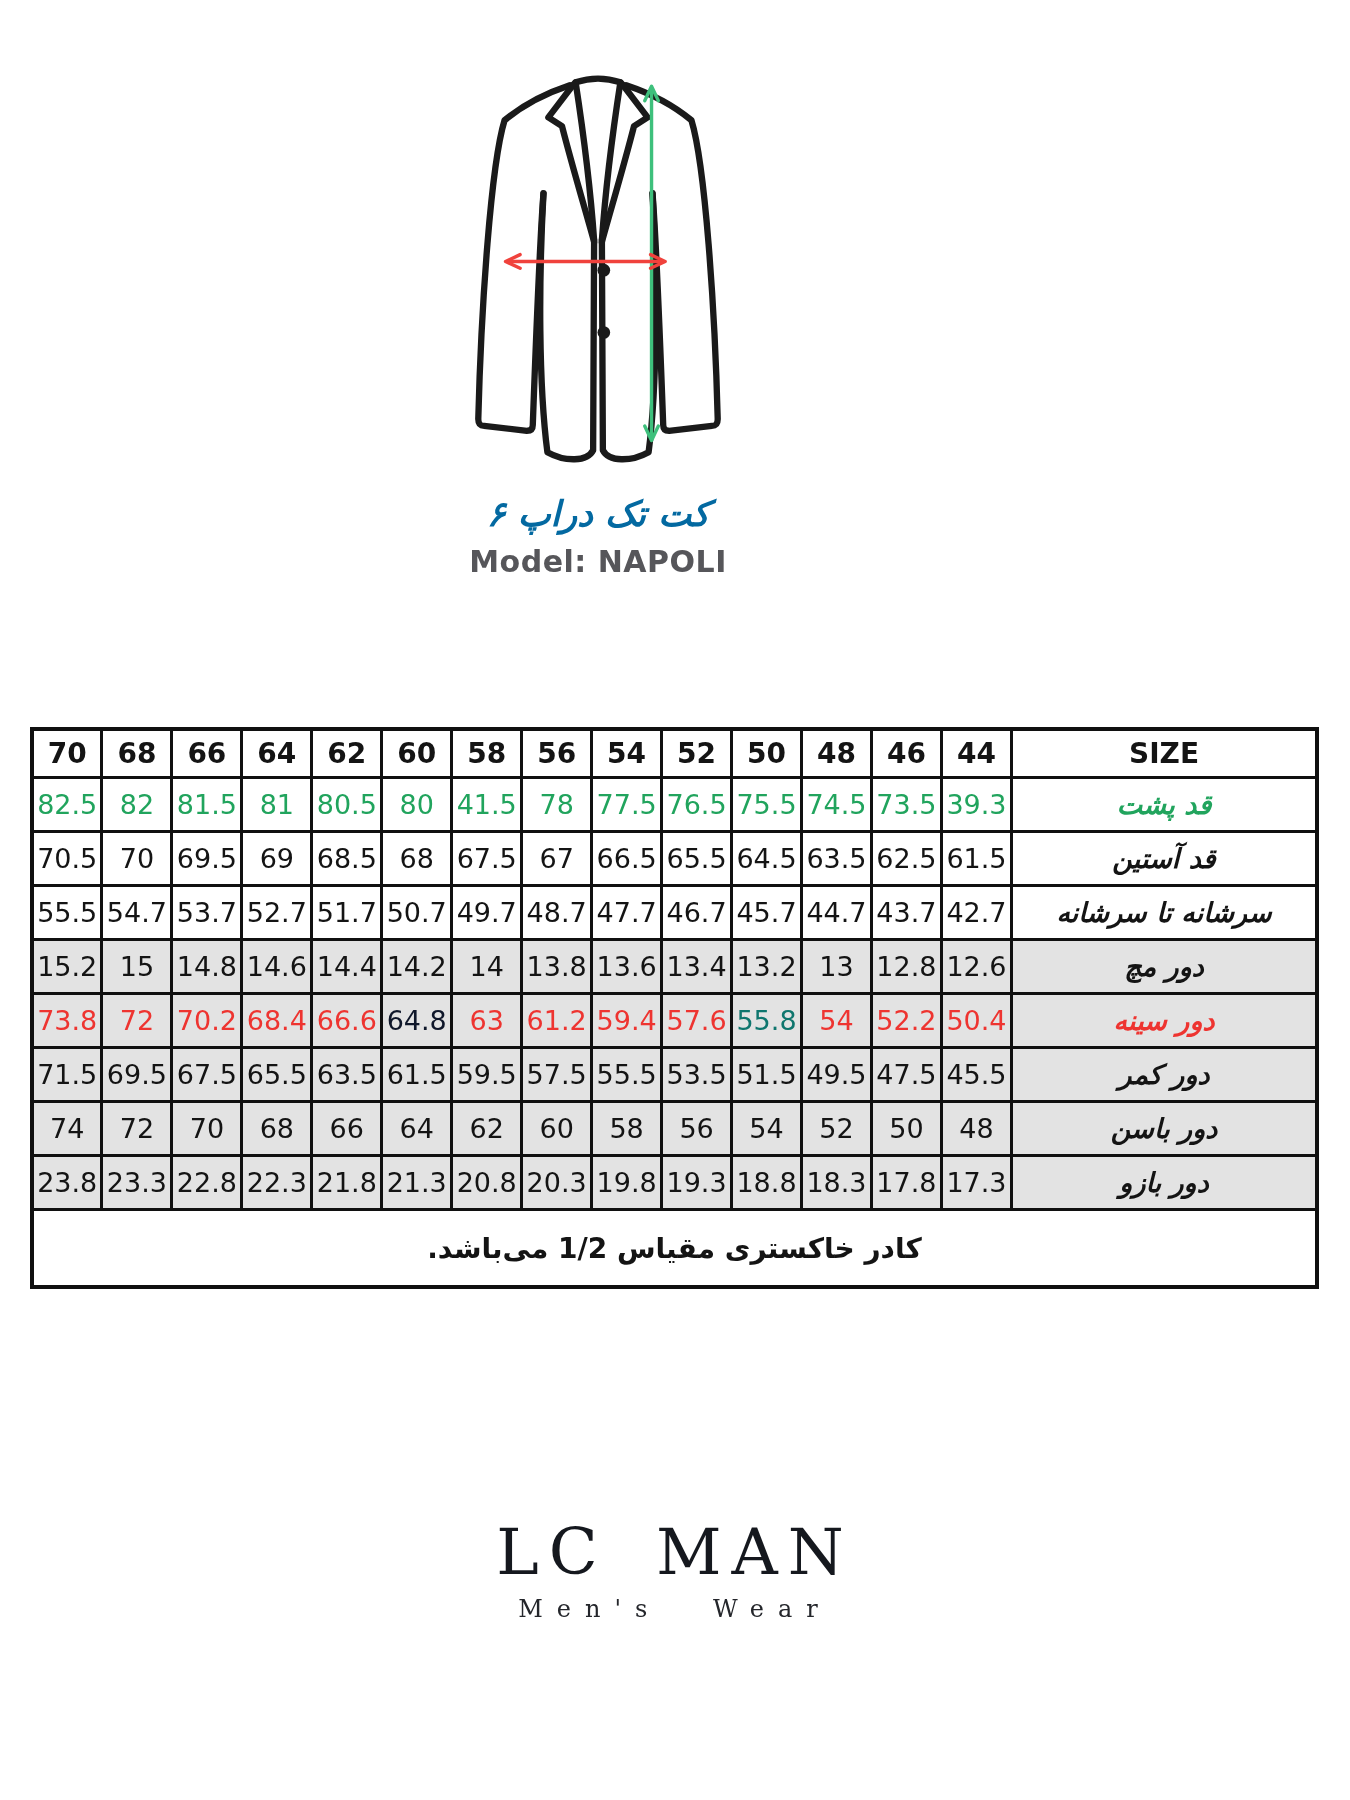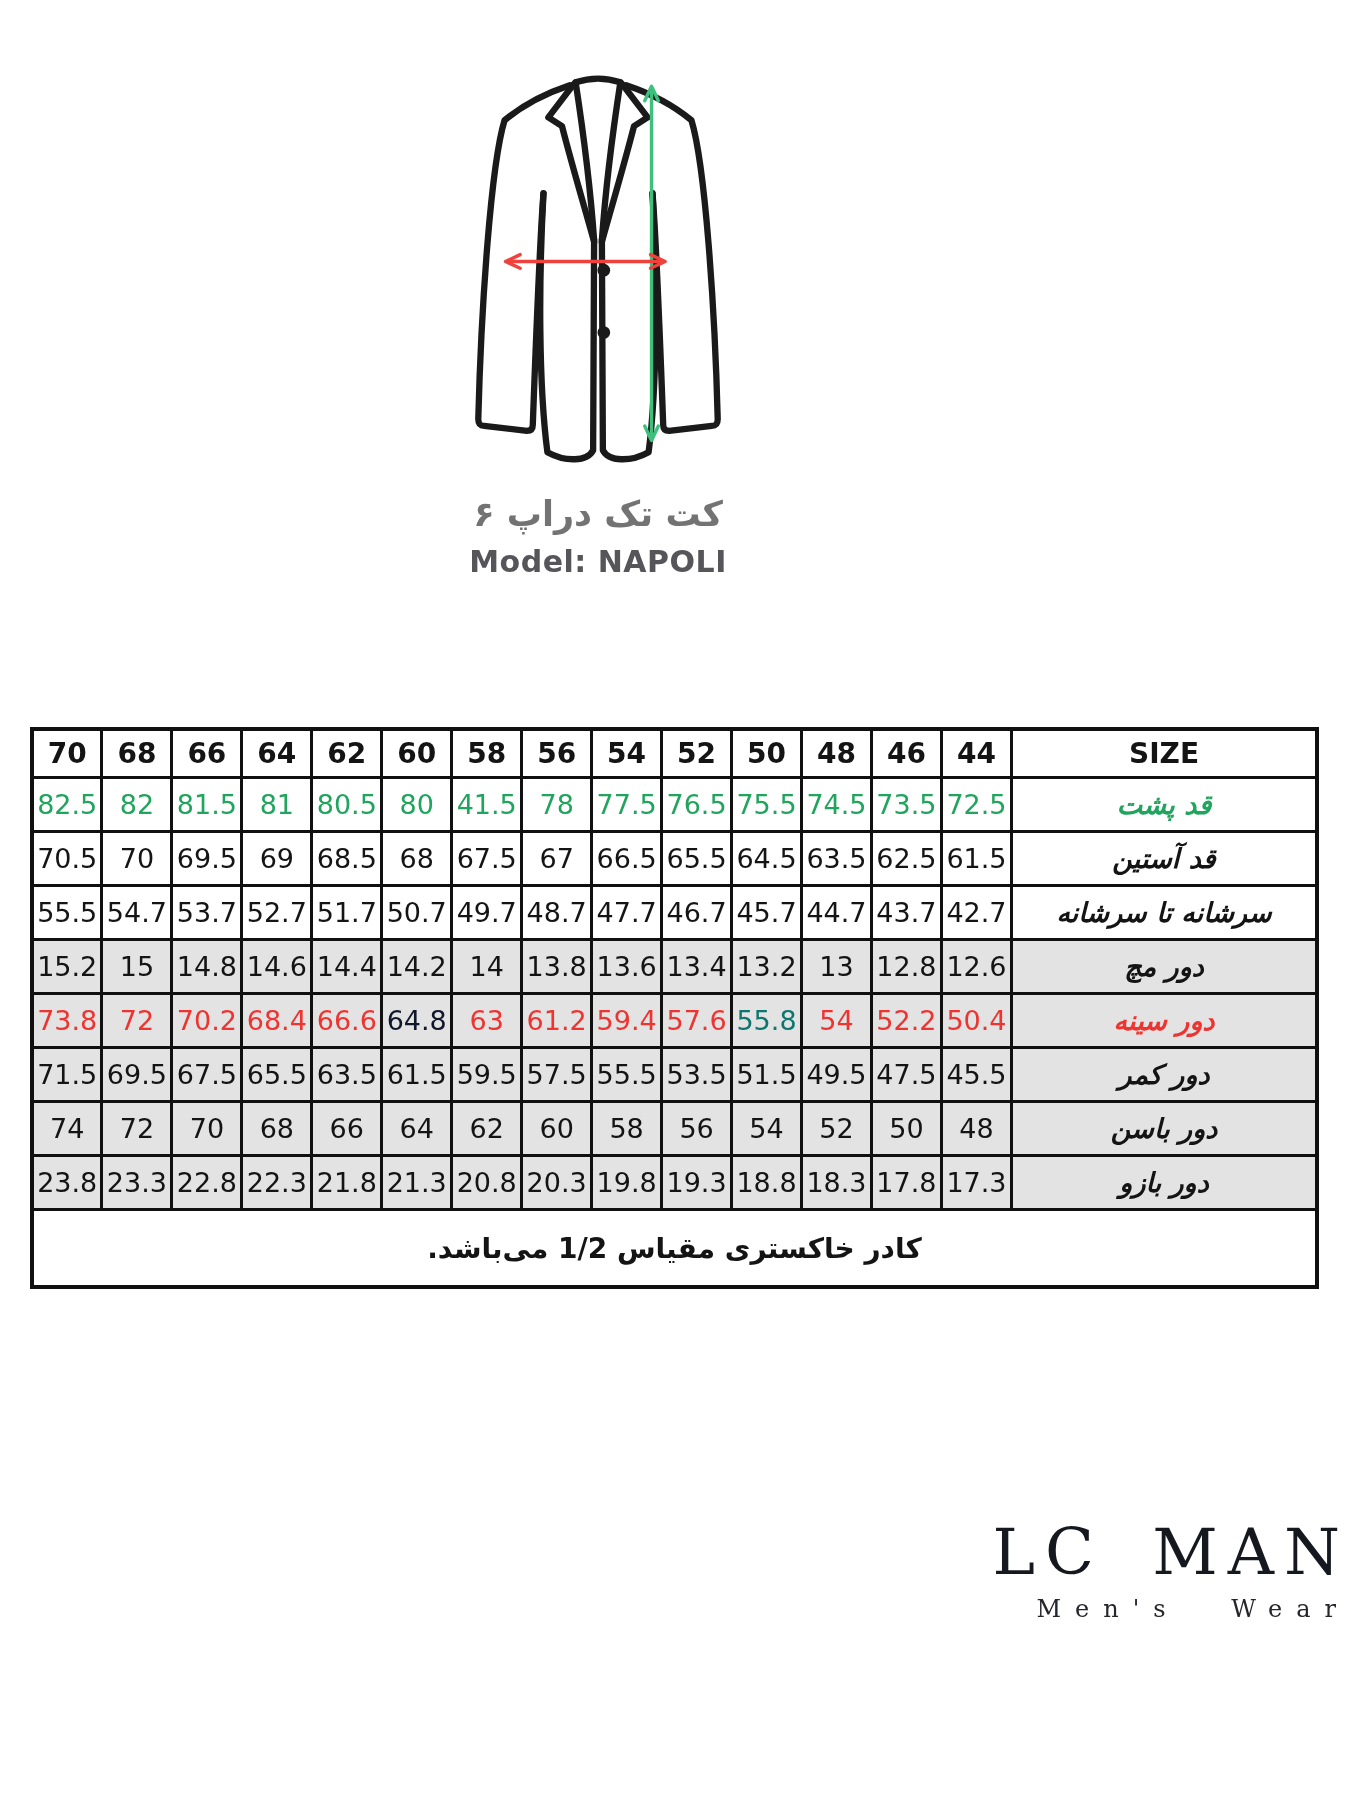--- a/index.html
+++ b/index.html
@@ -9,21 +9,21 @@
     color:#141414;
   }
   
   .header-wrap{
     width:1196px;              
     padding-top:72px;
     display:flex;flex-direction:column;align-items:center;
   }
   .jacket-svg{width:292px;height:410px;display:block;}
   .fa-title{
-    margin-top:12px;font-size:35px;font-weight:bold;color:#737373;direction:rtl;
+    margin-top:12px;font-size:35px;font-weight:bold;color:#0369a1;direction:rtl;font-style:italic;
   }
   .model-title{
     margin-top:10px;font-size:30px;font-weight:bold;color:#56565a;letter-spacing:.5px;
   }
   
   .table-wrap{margin:148px 31px 0 30px;}
   table{
     width:100%;border-collapse:collapse;table-layout:fixed;
     border:4px solid #101010;
   }
@@ -32,21 +32,21 @@
     padding:0;overflow:hidden;
   }
   th{height:45px;font-size:28px;font-weight:bold;}
   td{height:51px;font-size:27px;font-weight:normal;}
   td.label-col{font-weight:bold;font-size:27px;font-style:italic;}
   .label-col{width:23.5%;}
   td.footnote{
     height:74px;font-size:28px;font-weight:bold;background:#ffffff;color:#141414;
   }
   
-  .logo-block{margin-top:226px;text-align:right;}
+  .logo-block{margin-top:226px;text-align:center;}
   .brand{
     font-family:"DejaVu Serif","Liberation Serif",serif;
     font-size:64px;font-weight:normal;color:#15181e;letter-spacing:10px;word-spacing:18px;
   }
   .tagline{
     font-family:"DejaVu Serif","Liberation Serif",serif;
     margin-top:6px;font-size:24px;color:#24262b;letter-spacing:14px;word-spacing:30px;
   }
 </style>
 </head>
@@ -122,21 +122,21 @@
           <td style="color: rgb(33, 164, 93);">81</td>
           <td style="color: rgb(33, 164, 93);">80.5</td>
           <td style="color: rgb(33, 164, 93);">80</td>
           <td style="color: rgb(33, 164, 93);">41.5</td>
           <td style="color: rgb(33, 164, 93);">78</td>
           <td style="color: rgb(33, 164, 93);">77.5</td>
           <td style="color: rgb(33, 164, 93);">76.5</td>
           <td style="color: rgb(33, 164, 93);">75.5</td>
           <td style="color: rgb(33, 164, 93);">74.5</td>
           <td style="color: rgb(33, 164, 93);">73.5</td>
-          <td style="color: rgb(33, 164, 93);">72.5</td>
+          <td style="color: rgb(33, 164, 93);">39.3</td>
           <td class="label-col" dir="rtl" style="color: rgb(33, 164, 93);">قد پشت</td>
         </tr>
         <tr>
           <td>70.5</td>
           <td>70</td>
           <td>69.5</td>
           <td>69</td>
           <td>68.5</td>
           <td>68</td>
           <td>67.5</td>

